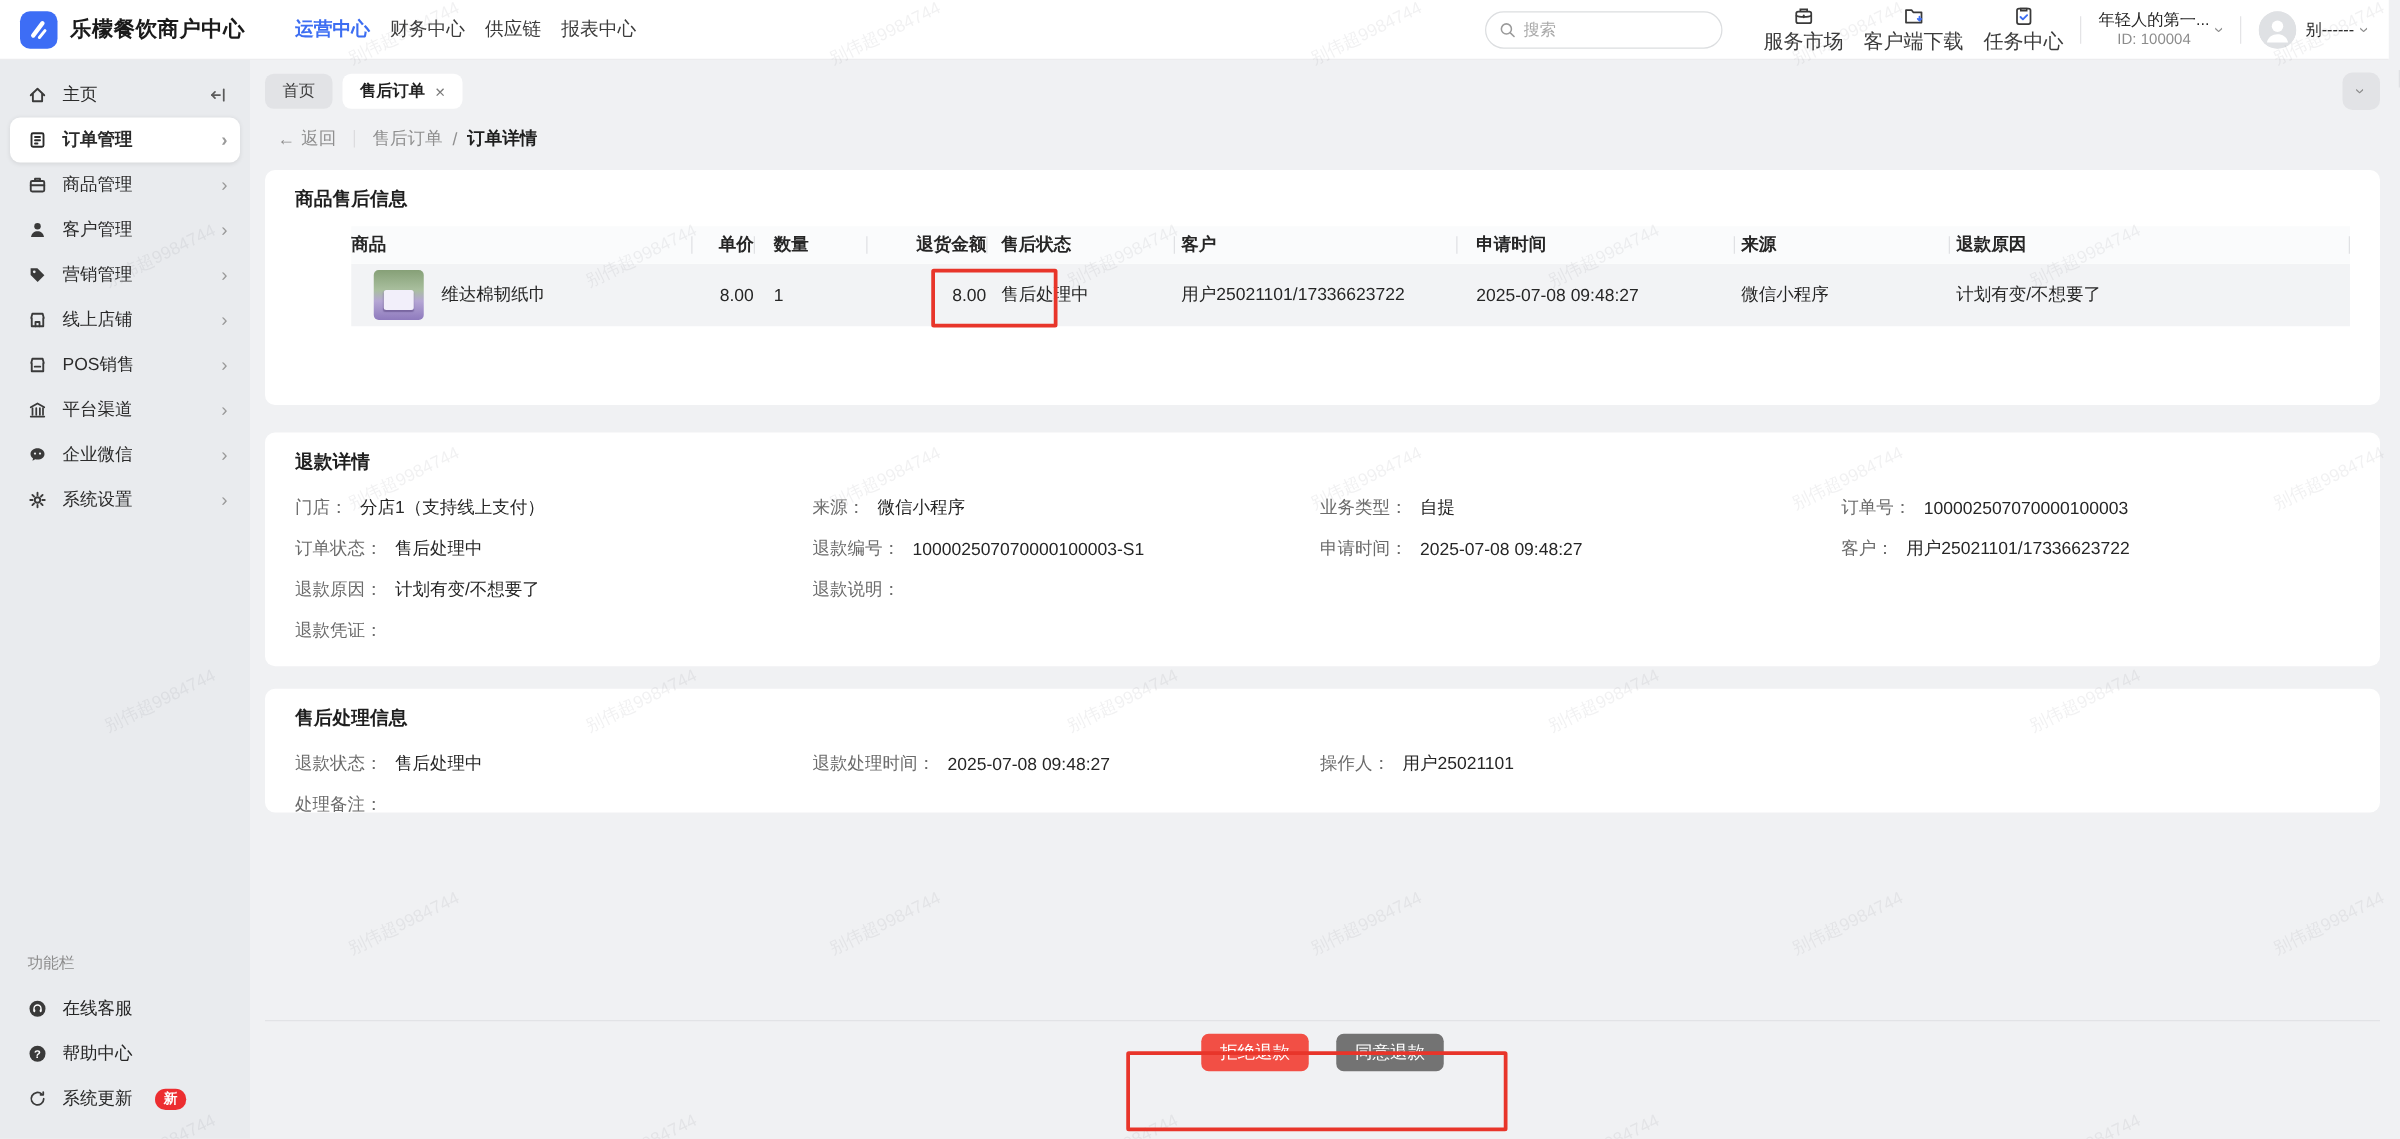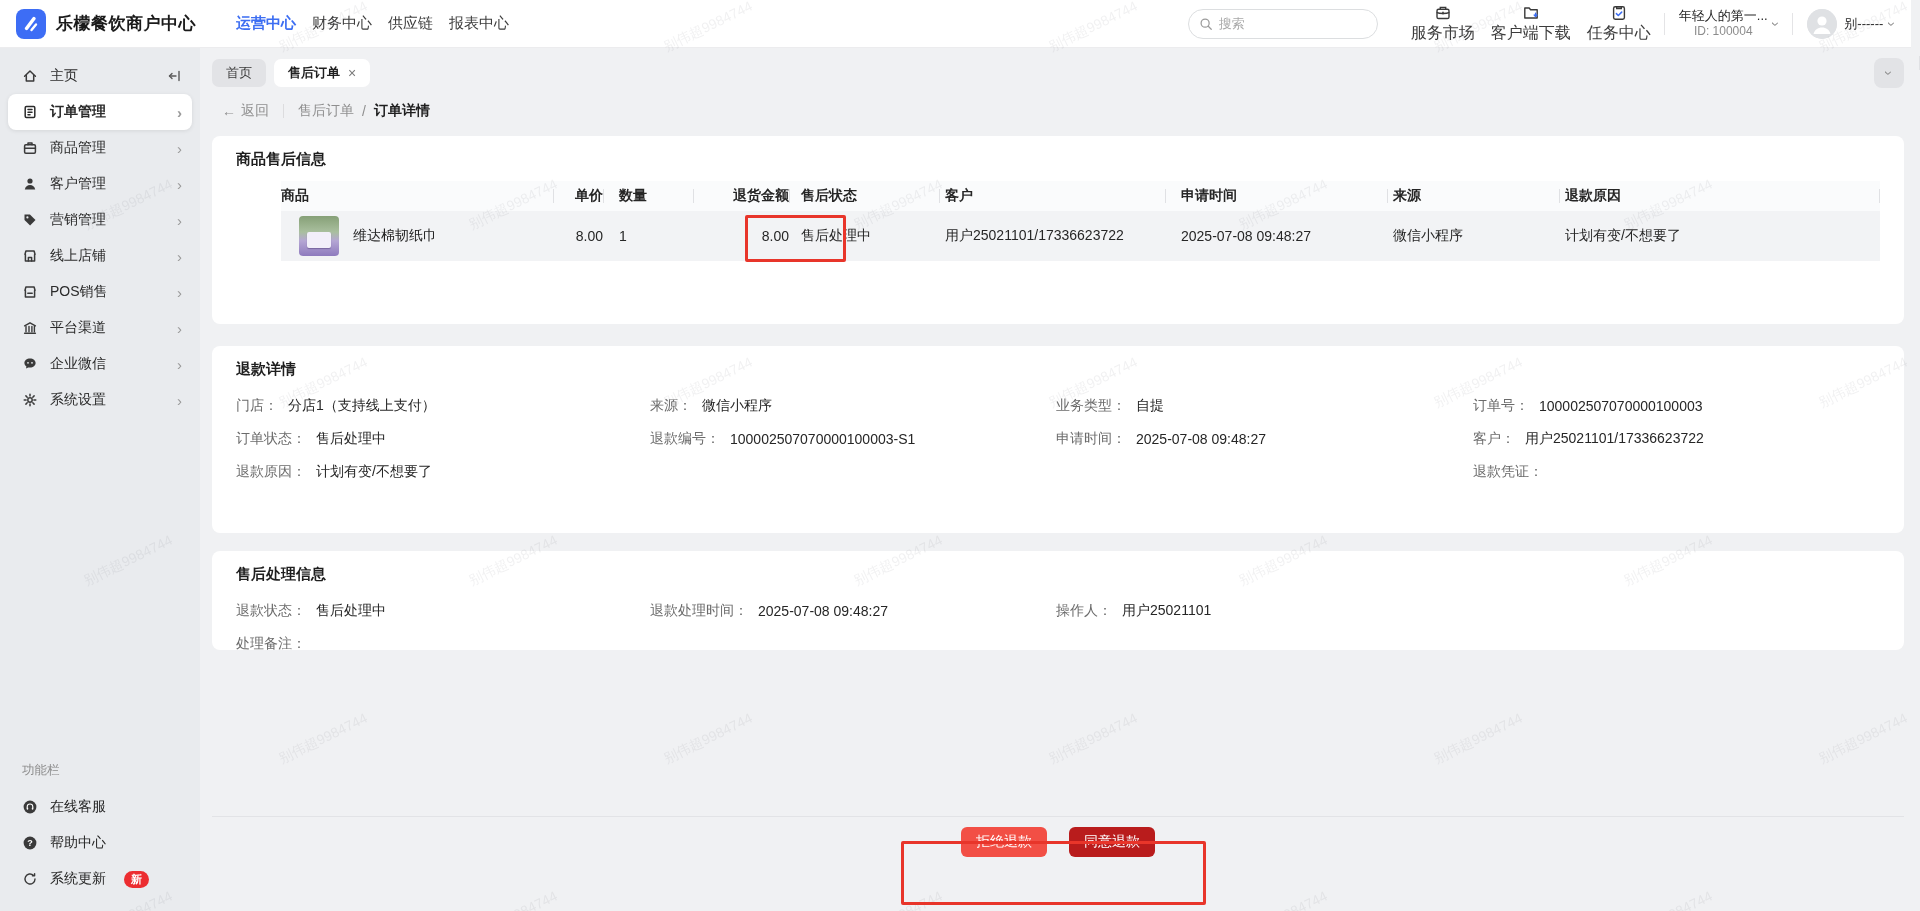--- a/index.html
+++ b/index.html
@@ -96,21 +96,21 @@
   .field { height:33px; display:flex; align-items:center; }
   .f-label { color:#6b6b6b; margin-right:10px; white-space:nowrap; }
   .f-value { color:#262626; white-space:nowrap; }
 
   
   .footer-bar { position:absolute; left:212px; width:1692px; top:816px; border-top:1px solid #e2e3e6; }
   .footer-btns { display:flex; justify-content:center; gap:22px; padding-top:10px; }
   .btn { height:30px; padding:0 15px; border:none; border-radius:6px; color:#fff; font-size:14px;
     font-family:inherit; cursor:pointer; display:flex; align-items:center; }
   .btn-reject { background:#F24F45; }
-  .btn-approve { background:#b91c1c; }
+  .btn-approve { background:#737373; }
 
   
   .annotation { position:absolute; border:3px solid #E8352A; border-radius:2px; z-index:60; pointer-events:none; }
   .anno-status { left:745px; top:215px; width:101px; height:47px; }
   .anno-actions { left:901px; top:841px; width:305px; height:64px; }
 
   
   .wm-layer { position:absolute; left:0; top:0; width:1920px; height:911px; z-index:50;
     pointer-events:none; overflow:hidden; }
   .wm { position:absolute; font-size:14px; color:rgba(80,80,85,.08); transform:rotate(-26deg); white-space:nowrap; }
@@ -421,20 +421,24 @@
           <span class="f-label">申请时间：</span>
           <span class="f-value">2025-07-08 09:48:27</span>
         </div>
       <div class="field">
           <span class="f-label">客户：</span>
           <span class="f-value">用户25021101/17336623722</span>
         </div>
       <div class="field">
           <span class="f-label">退款原因：</span>
           <span class="f-value">计划有变/不想要了</span>
+        </div>
+      <div class="field">
+          <span class="f-label">退款说明：</span>
+          <span class="f-value"></span>
         </div>
       <div class="field"></div>
       <div class="field"></div>
       <div class="field">
           <span class="f-label">退款凭证：</span>
           <span class="f-value"></span>
         </div>
     </div>
   </section>
 

